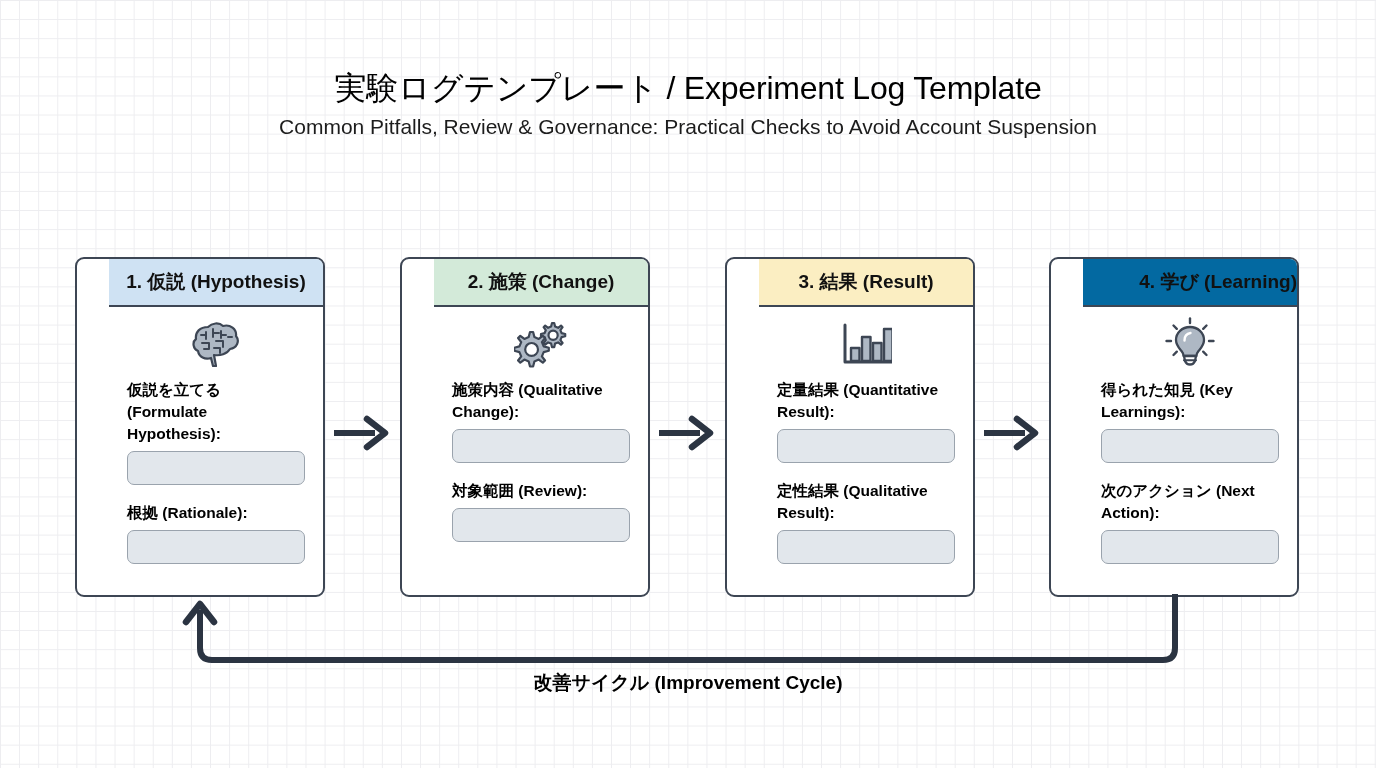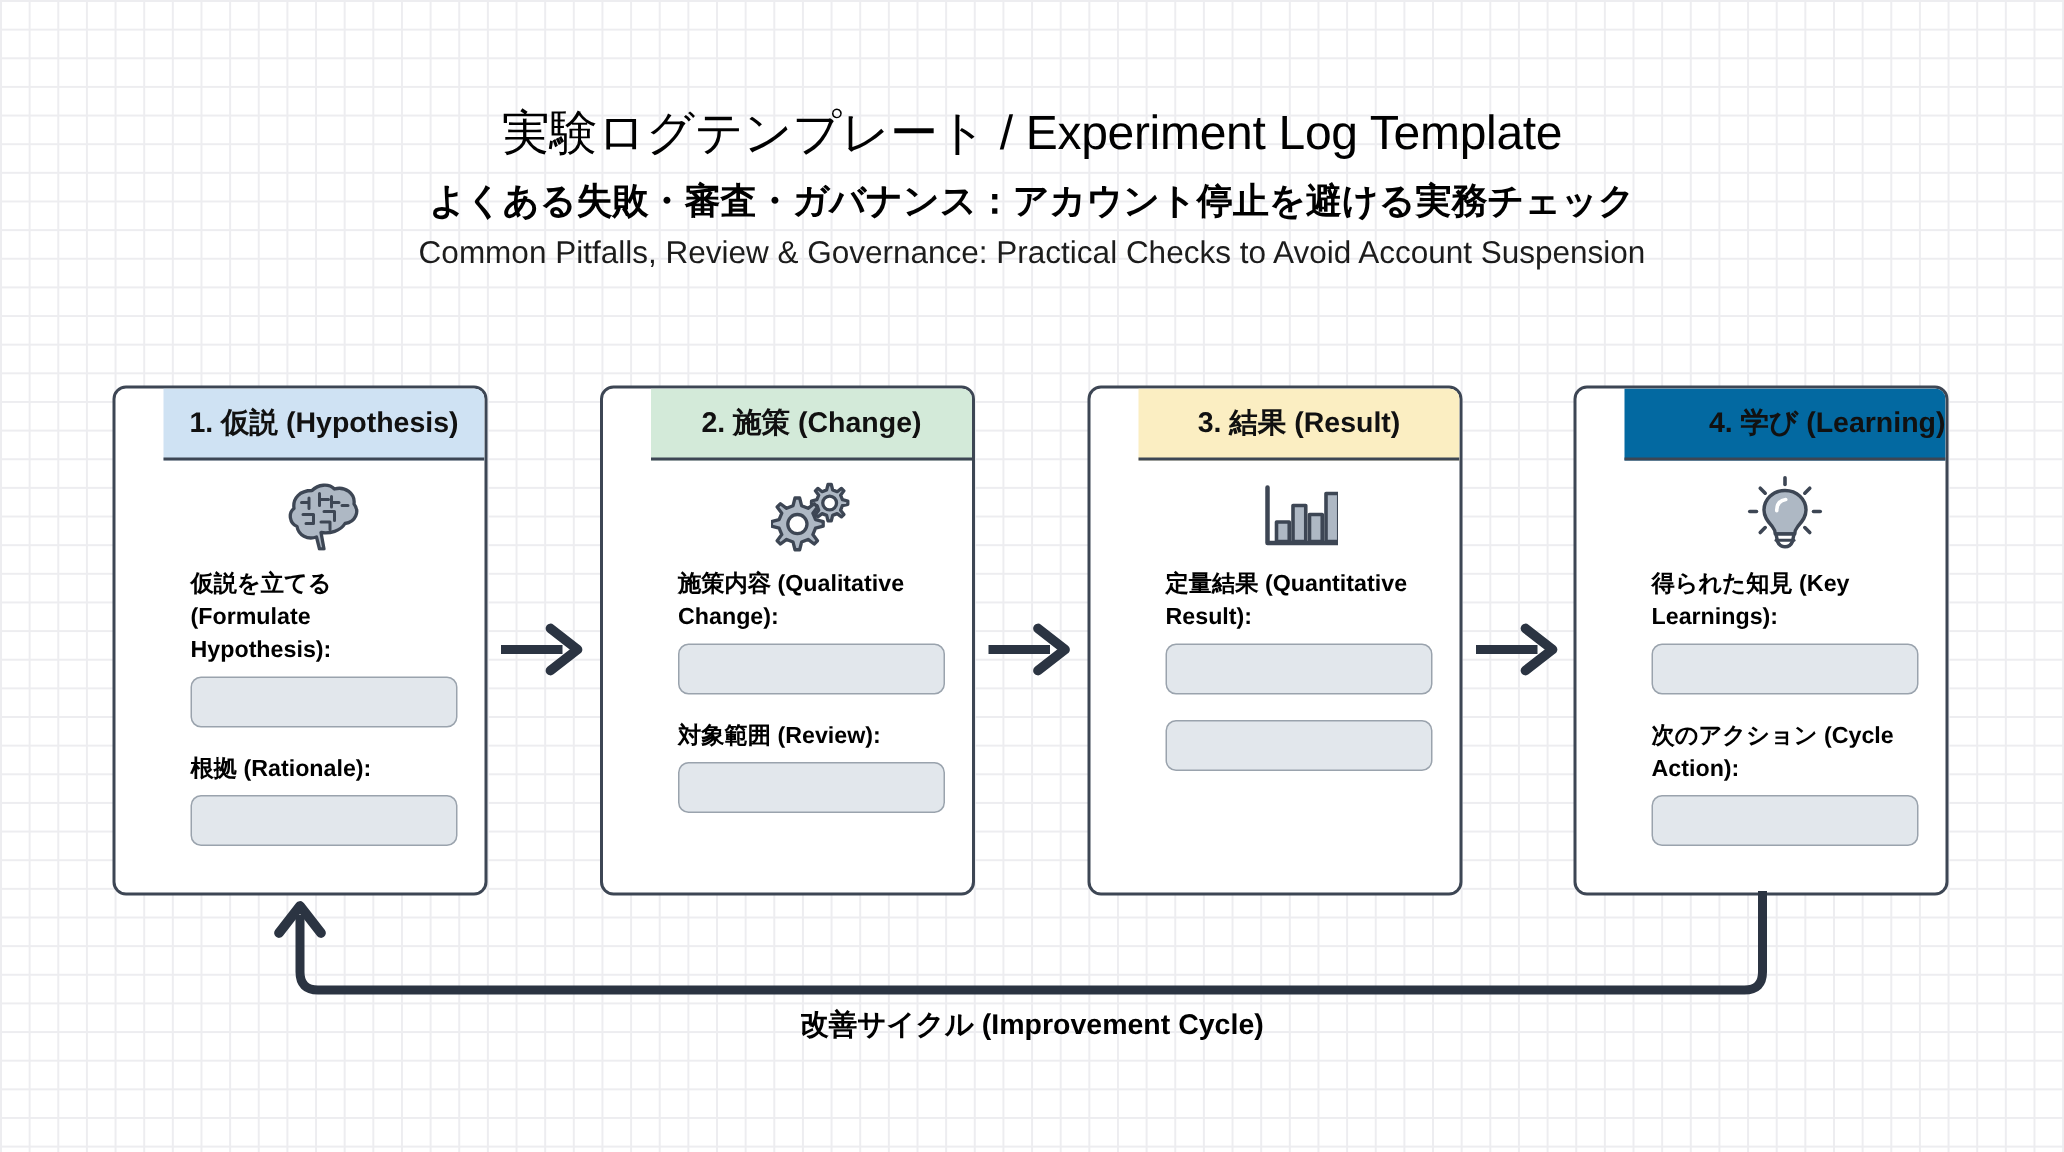--- a/index.html
+++ b/index.html
@@ -146,21 +146,20 @@
     font-weight: bold;
     color: #000000;
     white-space: nowrap;
   }
 </style>
 </head>
 <body>
 
 <div class="titles">
   <div class="title-main">実験ログテンプレート / Experiment Log Template</div>
-  <div class="title-sub-ja">よくある失敗・審査・ガバナンス：アカウント停止を避ける実務チェック</div>
   <div class="title-sub-en">Common Pitfalls, Review &amp; Governance: Practical Checks to Avoid Account Suspension</div>
 </div>
 
 <div class="card card-1">
   <div class="card-header" style="background:#cfe2f3;">
     <span class="card-header-text">1. 仮説 (Hypothesis)</span>
   </div>
   <div class="card-body">
     <div class="card-icon">
       <svg width="52" height="48" viewBox="0 0 52 48">
@@ -217,20 +216,21 @@
           <rect x="11" y="29" width="8.5" height="13"></rect>
           <rect x="22" y="18" width="8.5" height="24"></rect>
           <rect x="33" y="24" width="8.5" height="18"></rect>
           <rect x="44" y="10" width="8.5" height="32"></rect>
         </g>
         <path d="M5 6 L5 43 L52 43" fill="none" stroke="#3d4654" stroke-width="3" stroke-linecap="round" stroke-linejoin="round"></path>
       </svg>
     </div>
     <div class="field-label">定量結果 (Quantitative Result):</div>
     <div class="field-input"></div>
+    <div class="field-label">定性結果 (Qualitative Result):</div>
     <div class="field-input"></div>
   </div>
 </div>
 
 <div class="card card-4">
   <div class="card-header" style="background:#0369a1;justify-content:flex-end;">
     <span class="card-header-text">4. 学び (Learning)</span>
   </div>
   <div class="card-body">
     <div class="card-icon">
@@ -246,21 +246,21 @@
           <path d="M42.5 8.5 L39.2 11.8"></path>
           <path d="M2.5 24 L7 24"></path>
           <path d="M49.5 24 L45 24"></path>
           <path d="M9.5 38 L12.8 34.7"></path>
           <path d="M42.5 38 L39.2 34.7"></path>
         </g>
       </svg>
     </div>
     <div class="field-label">得られた知見 (Key Learnings):</div>
     <div class="field-input"></div>
-    <div class="field-label">次のアクション (Cycle Action):</div>
+    <div class="field-label">次のアクション (Next Action):</div>
     <div class="field-input"></div>
   </div>
 </div>
 
 <div class="connector conn-1">
   <svg width="64" height="42" viewBox="0 0 64 42">
     <path d="M3 21 L44 21" stroke="#2b3442" stroke-width="6" stroke-linecap="butt"></path>
     <path d="M36 7 L54 21 L36 35" fill="none" stroke="#2b3442" stroke-width="6.5" stroke-linecap="round" stroke-linejoin="round"></path>
   </svg>
 </div>

